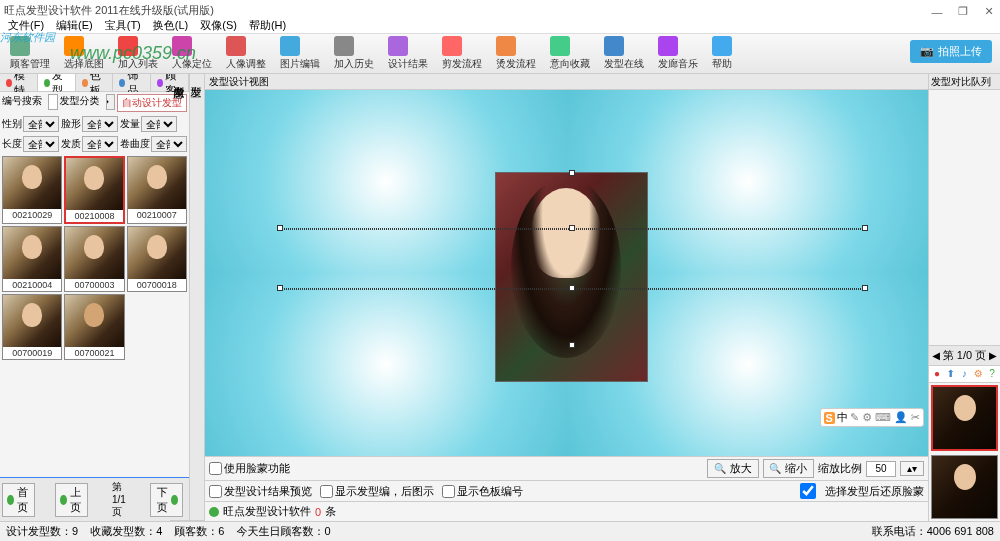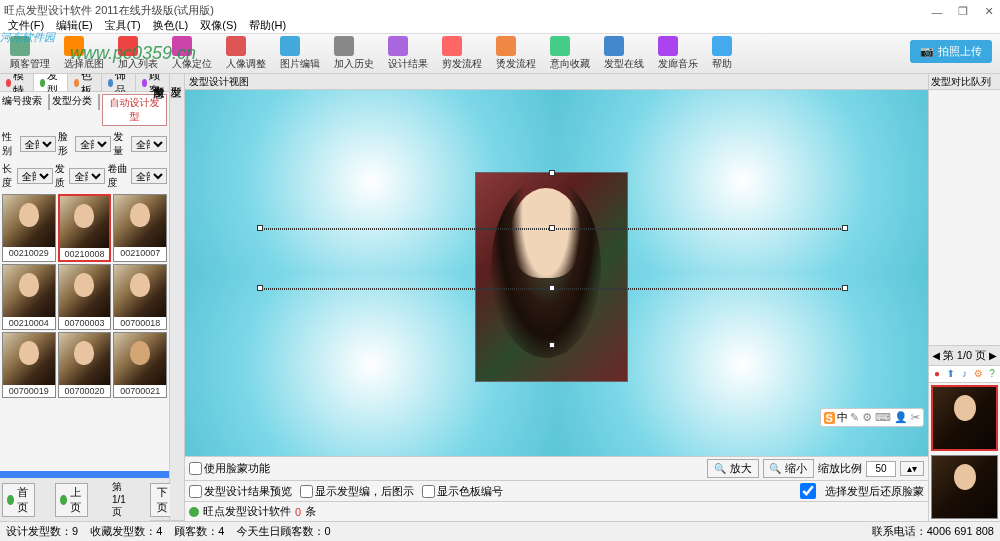--- a/index.html
+++ b/index.html
@@ -11,42 +11,42 @@
 .menubar{height:16px;background:#fff;display:flex;align-items:center;padding:0 4px;gap:4px;border-bottom:1px solid #ddd}
 .menubar span{padding:0 4px;cursor:pointer}
 .toolbar{height:40px;background:linear-gradient(#f8f8f8,#e8e8e8);display:flex;align-items:center;padding:0 4px;gap:2px;border-bottom:1px solid #ccc;position:relative}
 .tbtn{display:flex;flex-direction:column;align-items:flex-start;padding:2px 6px;cursor:pointer;border-radius:3px;min-width:40px}
 .tbtn .ico{width:20px;height:20px;border-radius:3px}
 .tbtn .lbl{font-size:10px;margin-top:1px;color:#333}
 .upload-btn{position:absolute;right:8px;top:6px;background:#3ba9e0;color:#fff;padding:4px 10px;border-radius:3px;cursor:pointer;display:flex;align-items:center;gap:4px}
 .watermark{position:absolute;top:12px;left:0;font-size:32px;font-weight:normal;color:#12a0d8;opacity:.8;z-index:100;pointer-events:none;font-style:italic}
 .watermark .url{font-size:18px;color:#1b8f3d;display:block;margin-top:-6px;margin-left:70px}
 .main{display:flex;height:447px}
-.leftpanel{width:170px;background:#f4f4f4;border-right:1px solid #ccc;display:flex;flex-direction:column}
+.leftpanel{width:190px;background:#f4f4f4;border-right:1px solid #ccc;display:flex;flex-direction:column}
 .tabstrip{display:flex;height:18px;background:#e8e8e8;border-bottom:1px solid #ccc}
 .tabstrip .tab{padding:1px 6px;font-size:10px;cursor:pointer;display:flex;align-items:center;gap:2px;border-right:1px solid #ccc}
 .tabstrip .tab.active{background:#fff}
 .tabstrip .tab .dot{width:8px;height:8px;border-radius:50%}
 .searchrow{display:flex;padding:2px;gap:2px;align-items:flex-start;background:#f4f4f4}
 .searchrow label{font-size:10px;min-width:44px}
 .searchrow input,.searchrow select{flex:1;height:16px;font-size:10px;border:1px solid #aaa;min-width:0}
 .auto-btn{background:#fff;border:1px solid #c88;color:#c33;padding:1px 4px;font-size:10px;cursor:pointer}
 .filterrow{display:flex;padding:2px;gap:2px;background:#f4f4f4}
 .filterrow .grp{display:flex;align-items:center;gap:1px}
 .filterrow label{font-size:10px}
 .filterrow select{width:36px;height:16px;font-size:10px;border:1px solid #aaa}
 .thumbs{flex:1;overflow:auto;background:#f4f4f4;padding:2px}
 .thumbgrid{display:grid;grid-template-columns:repeat(3,1fr);gap:2px}
 .thumb{border:1px solid #888;background:#fff;cursor:pointer;position:relative}
 .thumb.sel{border:2px solid #d33}
 .thumb .img{width:100%;height:52px;background:linear-gradient(135deg,#d4c5a8 0%,#8b6f47 40%,#3d2817 70%,#1a0e05 100%);position:relative;overflow:hidden}
 .thumb .img::after{content:"";position:absolute;top:8px;left:50%;transform:translateX(-50%);width:20px;height:24px;background:#e8c4a0;border-radius:50% 50% 45% 45%}
 .thumb.male .img::after{background:#d4a574}
 .thumb .id{font-size:9px;text-align:center;background:#fff;color:#333;padding:1px}
-.pager{display:flex;align-items:center;padding:2px;background:#e8e8e8;border-top:7px solid #3b82f6;gap:20px}
+.pager{display:flex;align-items:center;padding:2px;background:#e8e8e8;border-top:1px solid #3b82f6;gap:20px}
 .pager button{background:#f4f4f4;border:1px solid #aaa;padding:1px 4px;font-size:10px;cursor:pointer;display:flex;align-items:center;gap:2px}
 .pager .gico{width:10px;height:10px;background:#4a4;border-radius:50%;display:inline-block}
 .pager .pgtxt{font-size:10px;margin:0 4px}
 .vtabs{width:15px;background:#e8e8e8;border-right:1px solid #ccc;display:flex;flex-direction:column;font-size:10px;writing-mode:vertical-rl}
 .vtabs .vt{padding:4px 1px;border-bottom:1px solid #ccc;cursor:pointer}
 .canvas-area{flex:1;display:flex;flex-direction:column;background:#fff}
 .canvas-title{height:16px;background:#e8e8e8;border-bottom:1px solid #ccc;font-size:10px;padding:1px 4px}
 .canvas{flex:1;position:relative;background:#fff;overflow:hidden}
 .bgquad{position:absolute;width:50%;height:50%;background:radial-gradient(circle at center,#fff 0%,#7dd8e8 60%,#5bc5d8 100%)}
 .bgquad.tl{top:0;left:0}.bgquad.tr{top:0;right:0}.bgquad.bl{bottom:0;left:0}.bgquad.br{bottom:0;right:0}
@@ -251,24 +251,20 @@
             <div class="id">00700003</div>
           </div>
           <div class="thumb">
             <div class="img"></div>
             <div class="id">00700018</div>
           </div>
           <div class="thumb">
             <div class="img"></div>
             <div class="id">00700019</div>
           </div>
-          <div class="thumb">
-            <div class="img"></div>
-            <div class="id">00700020</div>
-          </div>
           <div class="thumb male">
             <div class="img"></div>
             <div class="id">00700021</div>
           </div>
         </div>
     </div>
     <div class="pager">
       <button>
           <span class="gico"></span>
           <span>首页</span>
@@ -378,16 +374,16 @@
 
 <div class="ime-badge">
   <span class="s">S</span>
     <span>中</span>
     <span style="color:#888">✎ ⚙ ⌨ 👤 ✂</span>
 </div>
 
 <div class="statusbar">
   <span>设计发型数：9</span>
   <span>收藏发型数：4</span>
-  <span>顾客数：4</span>
+  <span>顾客数：6</span>
   <span>今天生日顾客数：0</span>
   <span class="right">联系电话：4006 691 808</span>
 </div>
 
 </body></html>

